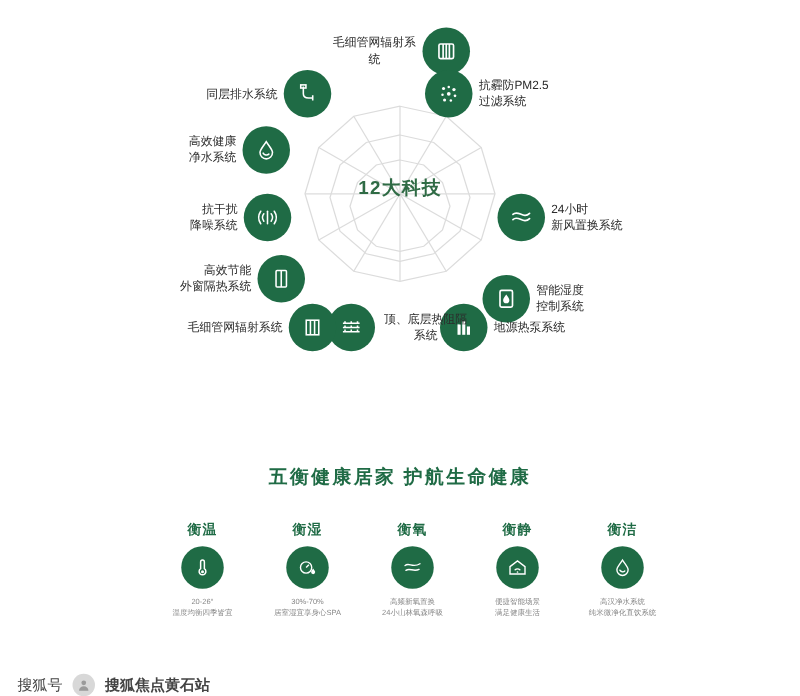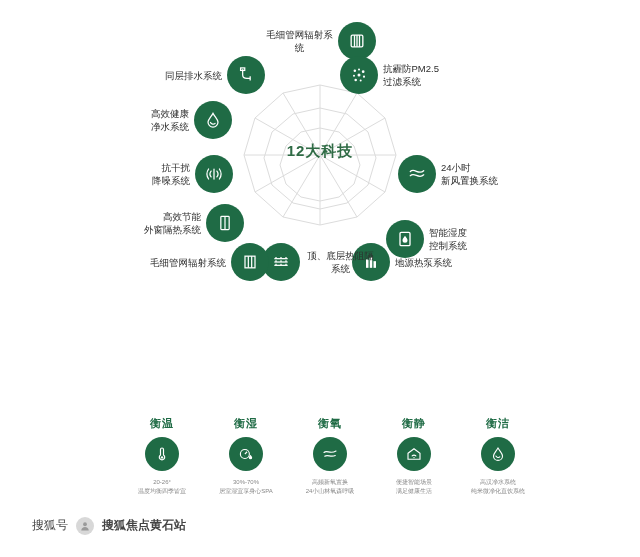--- a/index.html
+++ b/index.html
@@ -128,23 +128,23 @@
   }
 
   
   #footer {
     position: absolute;
     left: 0;
     bottom: 0;
     width: 640px;
     height: 40px;
     display: flex;
-    align-items: flex-start;
+    align-items: flex-end;
     gap: 8px;
-    padding-left: 32px;
+    padding-left: 14px;
     box-sizing: border-box;
   }
   #footer .fb-label {
     font-size: 12px;
     color: #444;
   }
   #footer .fb-avatar {
     width: 18px;
     height: 18px;
     border-radius: 50%;
@@ -318,20 +318,21 @@
         <line x1="17" y1="13.5" x2="17" y2="18.5"></line>
       </svg>
     </div>
     <div class="label">同层排水系统</div>
   </div>
 
 </div>
 
 <div id="bottom">
 
+  <div id="section-title">五衡健康居家  护航生命健康</div>
 
   <div id="five-row">
 
     <div class="five-item">
       <div class="ft">衡温</div>
       <div class="fcircle">
         <svg width="18" height="18" viewBox="0 0 24 24" fill="none" stroke="#fff" stroke-width="1.6">
           <path d="M12 4 a2 2 0 0 1 2 2 v7.2 a3.6 3.6 0 1 1 -4 0 V6 a2 2 0 0 1 2 -2 Z"></path>
           <circle cx="12" cy="16.5" r="1.6" fill="#fff" stroke="none"></circle>
         </svg>

